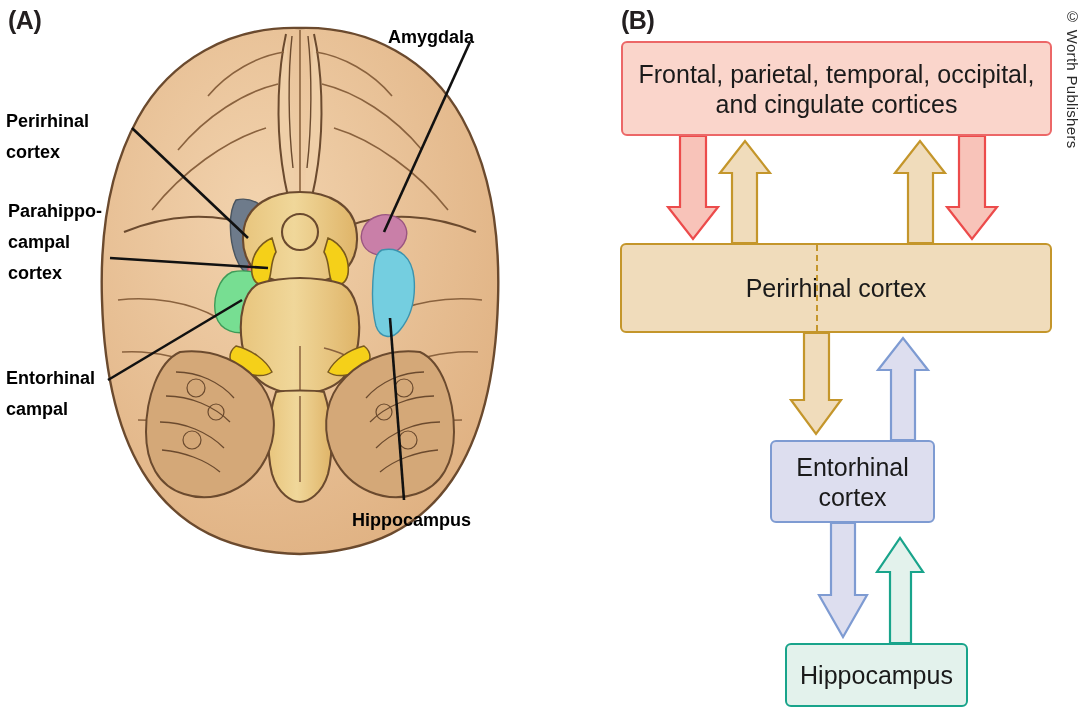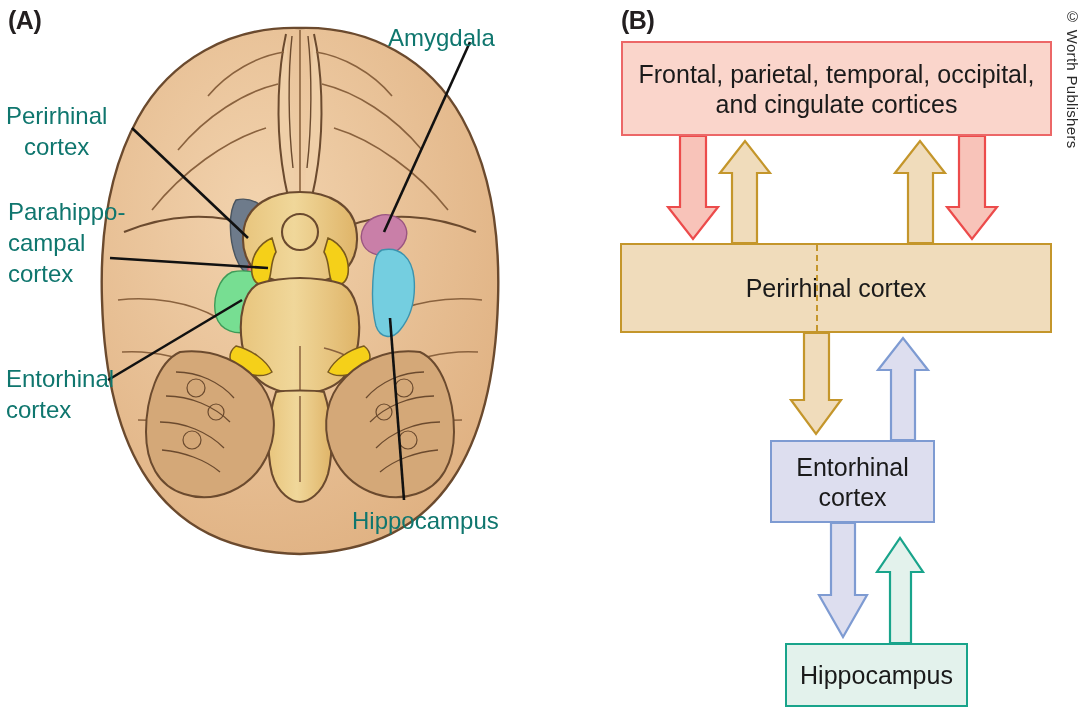--- a/index.html
+++ b/index.html
@@ -4,26 +4,26 @@
 <style>
   html,body{margin:0;padding:0;background:#ffffff;}
   body{width:1083px;height:713px;position:relative;overflow:hidden;
        font-family:"Liberation Sans","DejaVu Sans",sans-serif;color:#1a1a1a;}
 
   .panel-tag{position:absolute;font-size:25px;font-weight:bold;color:#231f20;letter-spacing:-0.5px;}
 
   
   #panelA{position:absolute;left:0;top:0;width:600px;height:713px;}
   #brain-svg{position:absolute;left:0;top:0;}
-  .labelA{position:absolute;font-size:24px;line-height:31px;color:#0f766e;white-space:pre-line;}
+  .labelA{position:absolute;font-size:18px;line-height:31px;color:#000000;white-space:pre-line;font-weight:bold;}
 
   
   #panelB{position:absolute;left:600px;top:0;width:483px;height:713px;}
   .boxB{position:absolute;box-sizing:border-box;display:flex;align-items:center;
-        justify-content:center;text-align:center;z-index:5;}
+        justify-content:center;text-align:center;z-index:5;border-radius:6px;}
   .boxB span{display:block;}
 
   #box-cortices{left:21px;top:41px;width:431px;height:95px;background:#FAD5CB;
                 border:2.5px solid #EC6767;font-size:25px;line-height:30px;}
   #box-perirhinal-parahippocampal{left:20px;top:243px;width:432px;height:90px;
                 background:#F0DCBB;border:2.5px solid #C4962B;}
   #box-perirhinal-parahippocampal .half{width:50%;font-size:25px;line-height:30px;
                 display:flex;align-items:center;justify-content:center;height:100%;}
   #box-entorhinal{left:170px;top:440px;width:165px;height:83px;background:#DDDEEF;
                 border:2px solid #7E9BD2;font-size:25px;line-height:30px;}
@@ -168,29 +168,29 @@
 
     <g stroke="#111" stroke-width="2.6" fill="none">
       <line x1="132" y1="128" x2="248" y2="238"></line>
       <line x1="110" y1="258" x2="268" y2="268"></line>
       <line x1="108" y1="380" x2="242" y2="300"></line>
       <line x1="470" y1="42" x2="384" y2="232"></line>
       <line x1="404" y1="500" x2="390" y2="318"></line>
     </g>
   </svg>
 
-  <div class="labelA" style="left:6px;top:100px;text-align:center;">Perirhinal
+  <div class="labelA" style="left:6px;top:106px;">Perirhinal
 cortex</div>
 
   <div class="labelA" style="left:8px;top:196px;">Parahippo-
 campal
 cortex</div>
 
   <div class="labelA" style="left:6px;top:363px;">Entorhinal
-cortex</div>
+campal</div>
 
   <div class="labelA" style="left:388px;top:22px;">Amygdala</div>
 
   <div class="labelA" style="left:352px;top:505px;">Hippocampus</div>
 </div>
 
 <div id="panelB">
 
   <div class="panel-tag" style="left:21px;top:6px;">(B)</div>
 

